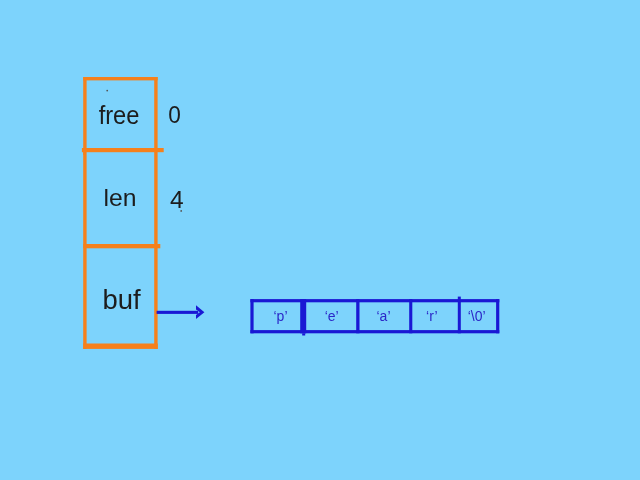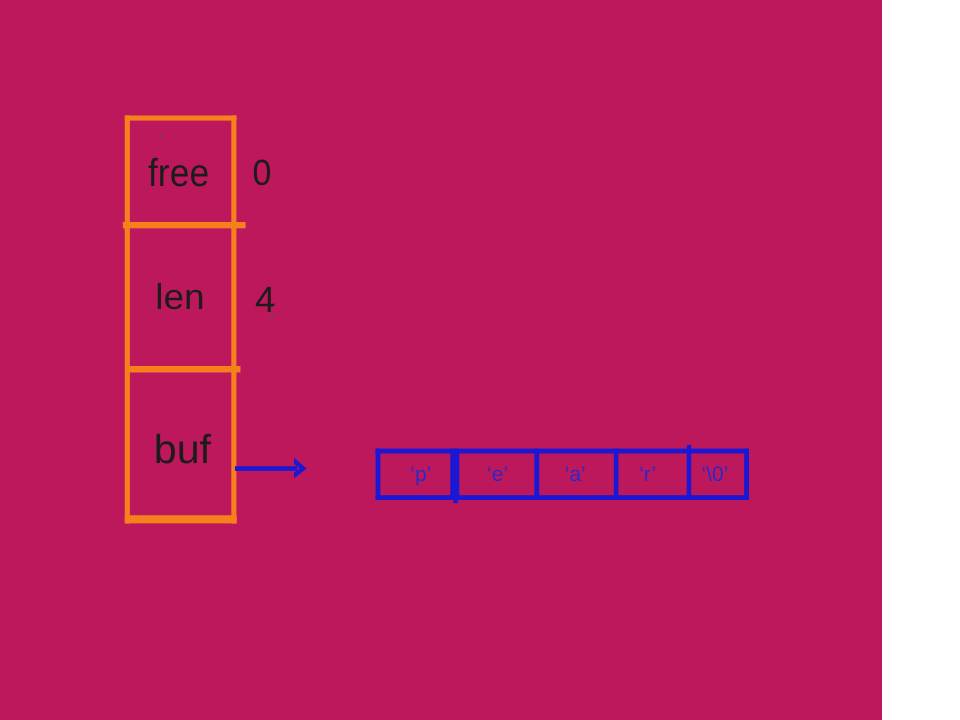--- a/index.html
+++ b/index.html
@@ -1,16 +1,16 @@
 <!DOCTYPE html>
 <html><head>
 <meta charset="utf-8">
 <style>
   html,body{margin:0;padding:0;background:#ffffff;}
-  #stage{position:relative;width:588px;height:480px;background:#be185d;overflow:hidden;}
+  #stage{position:relative;width:640px;height:480px;background:#7dd3fc;overflow:hidden;}
   svg{position:absolute;left:0;top:0;}
   text{font-family:"Liberation Sans",sans-serif;}
 </style>
 </head>
 <body>
 <div id="stage">
 <svg width="640" height="480" viewBox="0 0 640 480" style="filter:blur(0.5px)">
 
   <g fill="#f5801c">
     <rect x="83.2" y="77" width="3.4" height="272"></rect>

